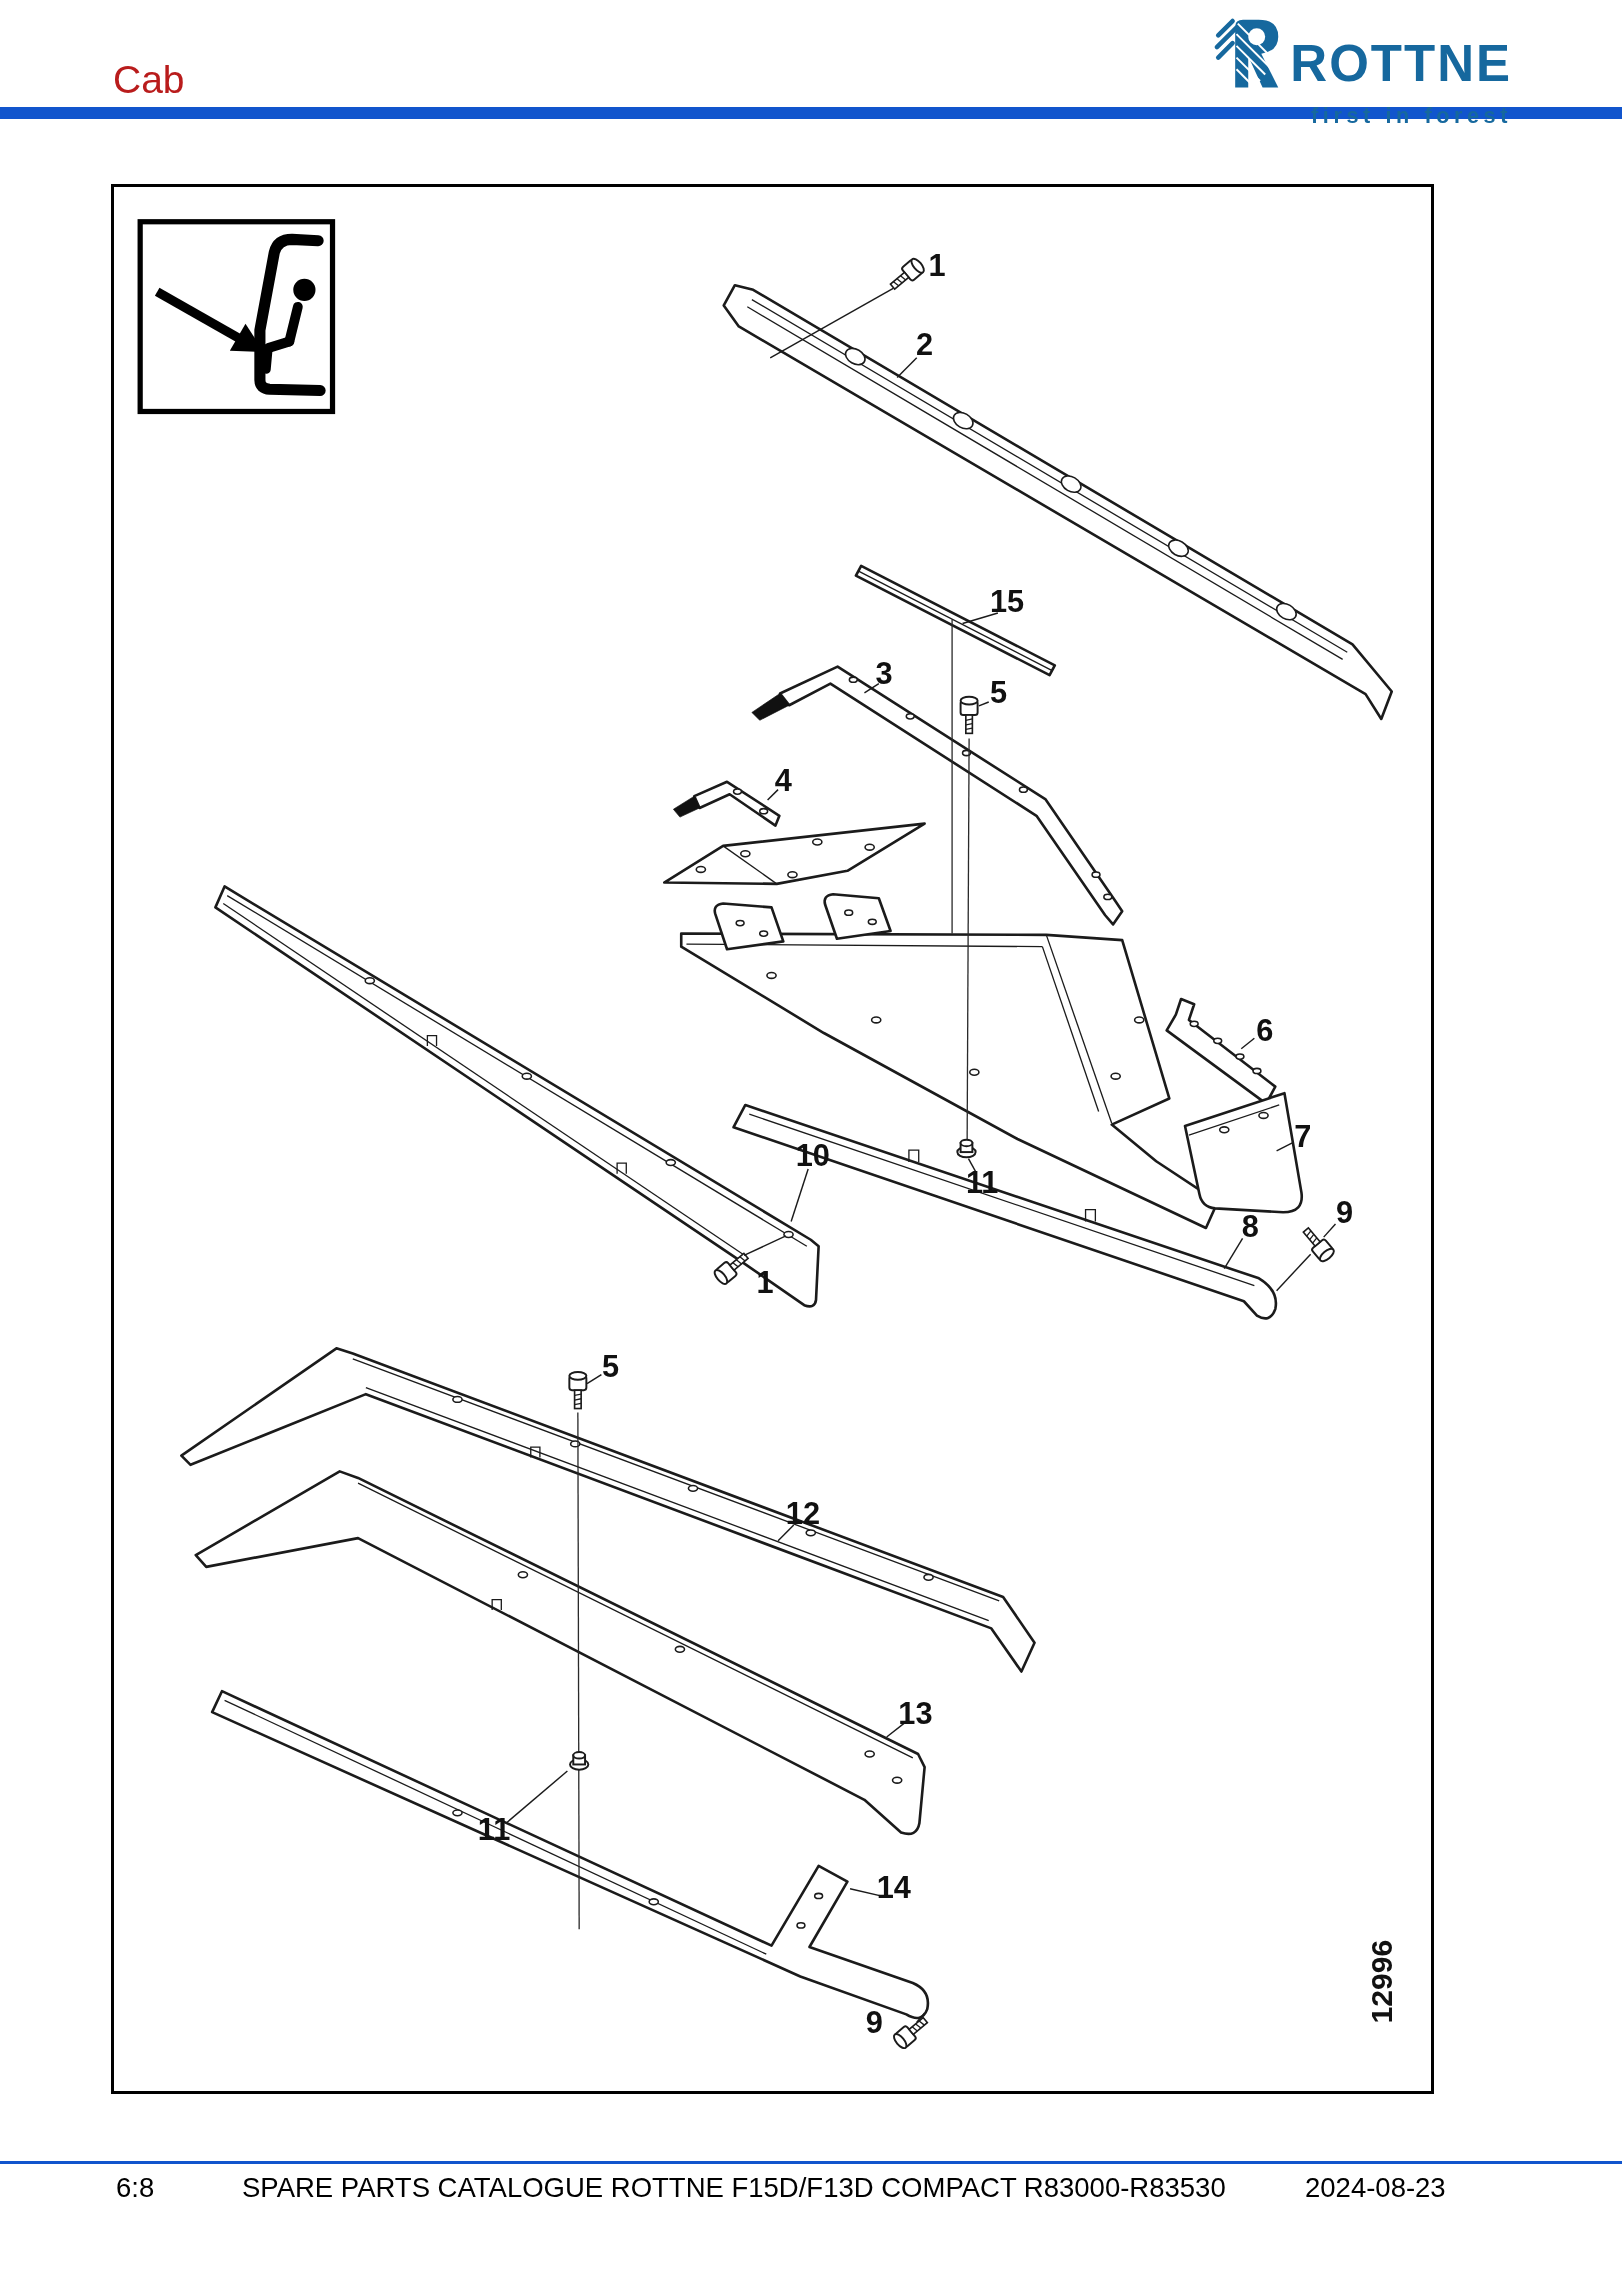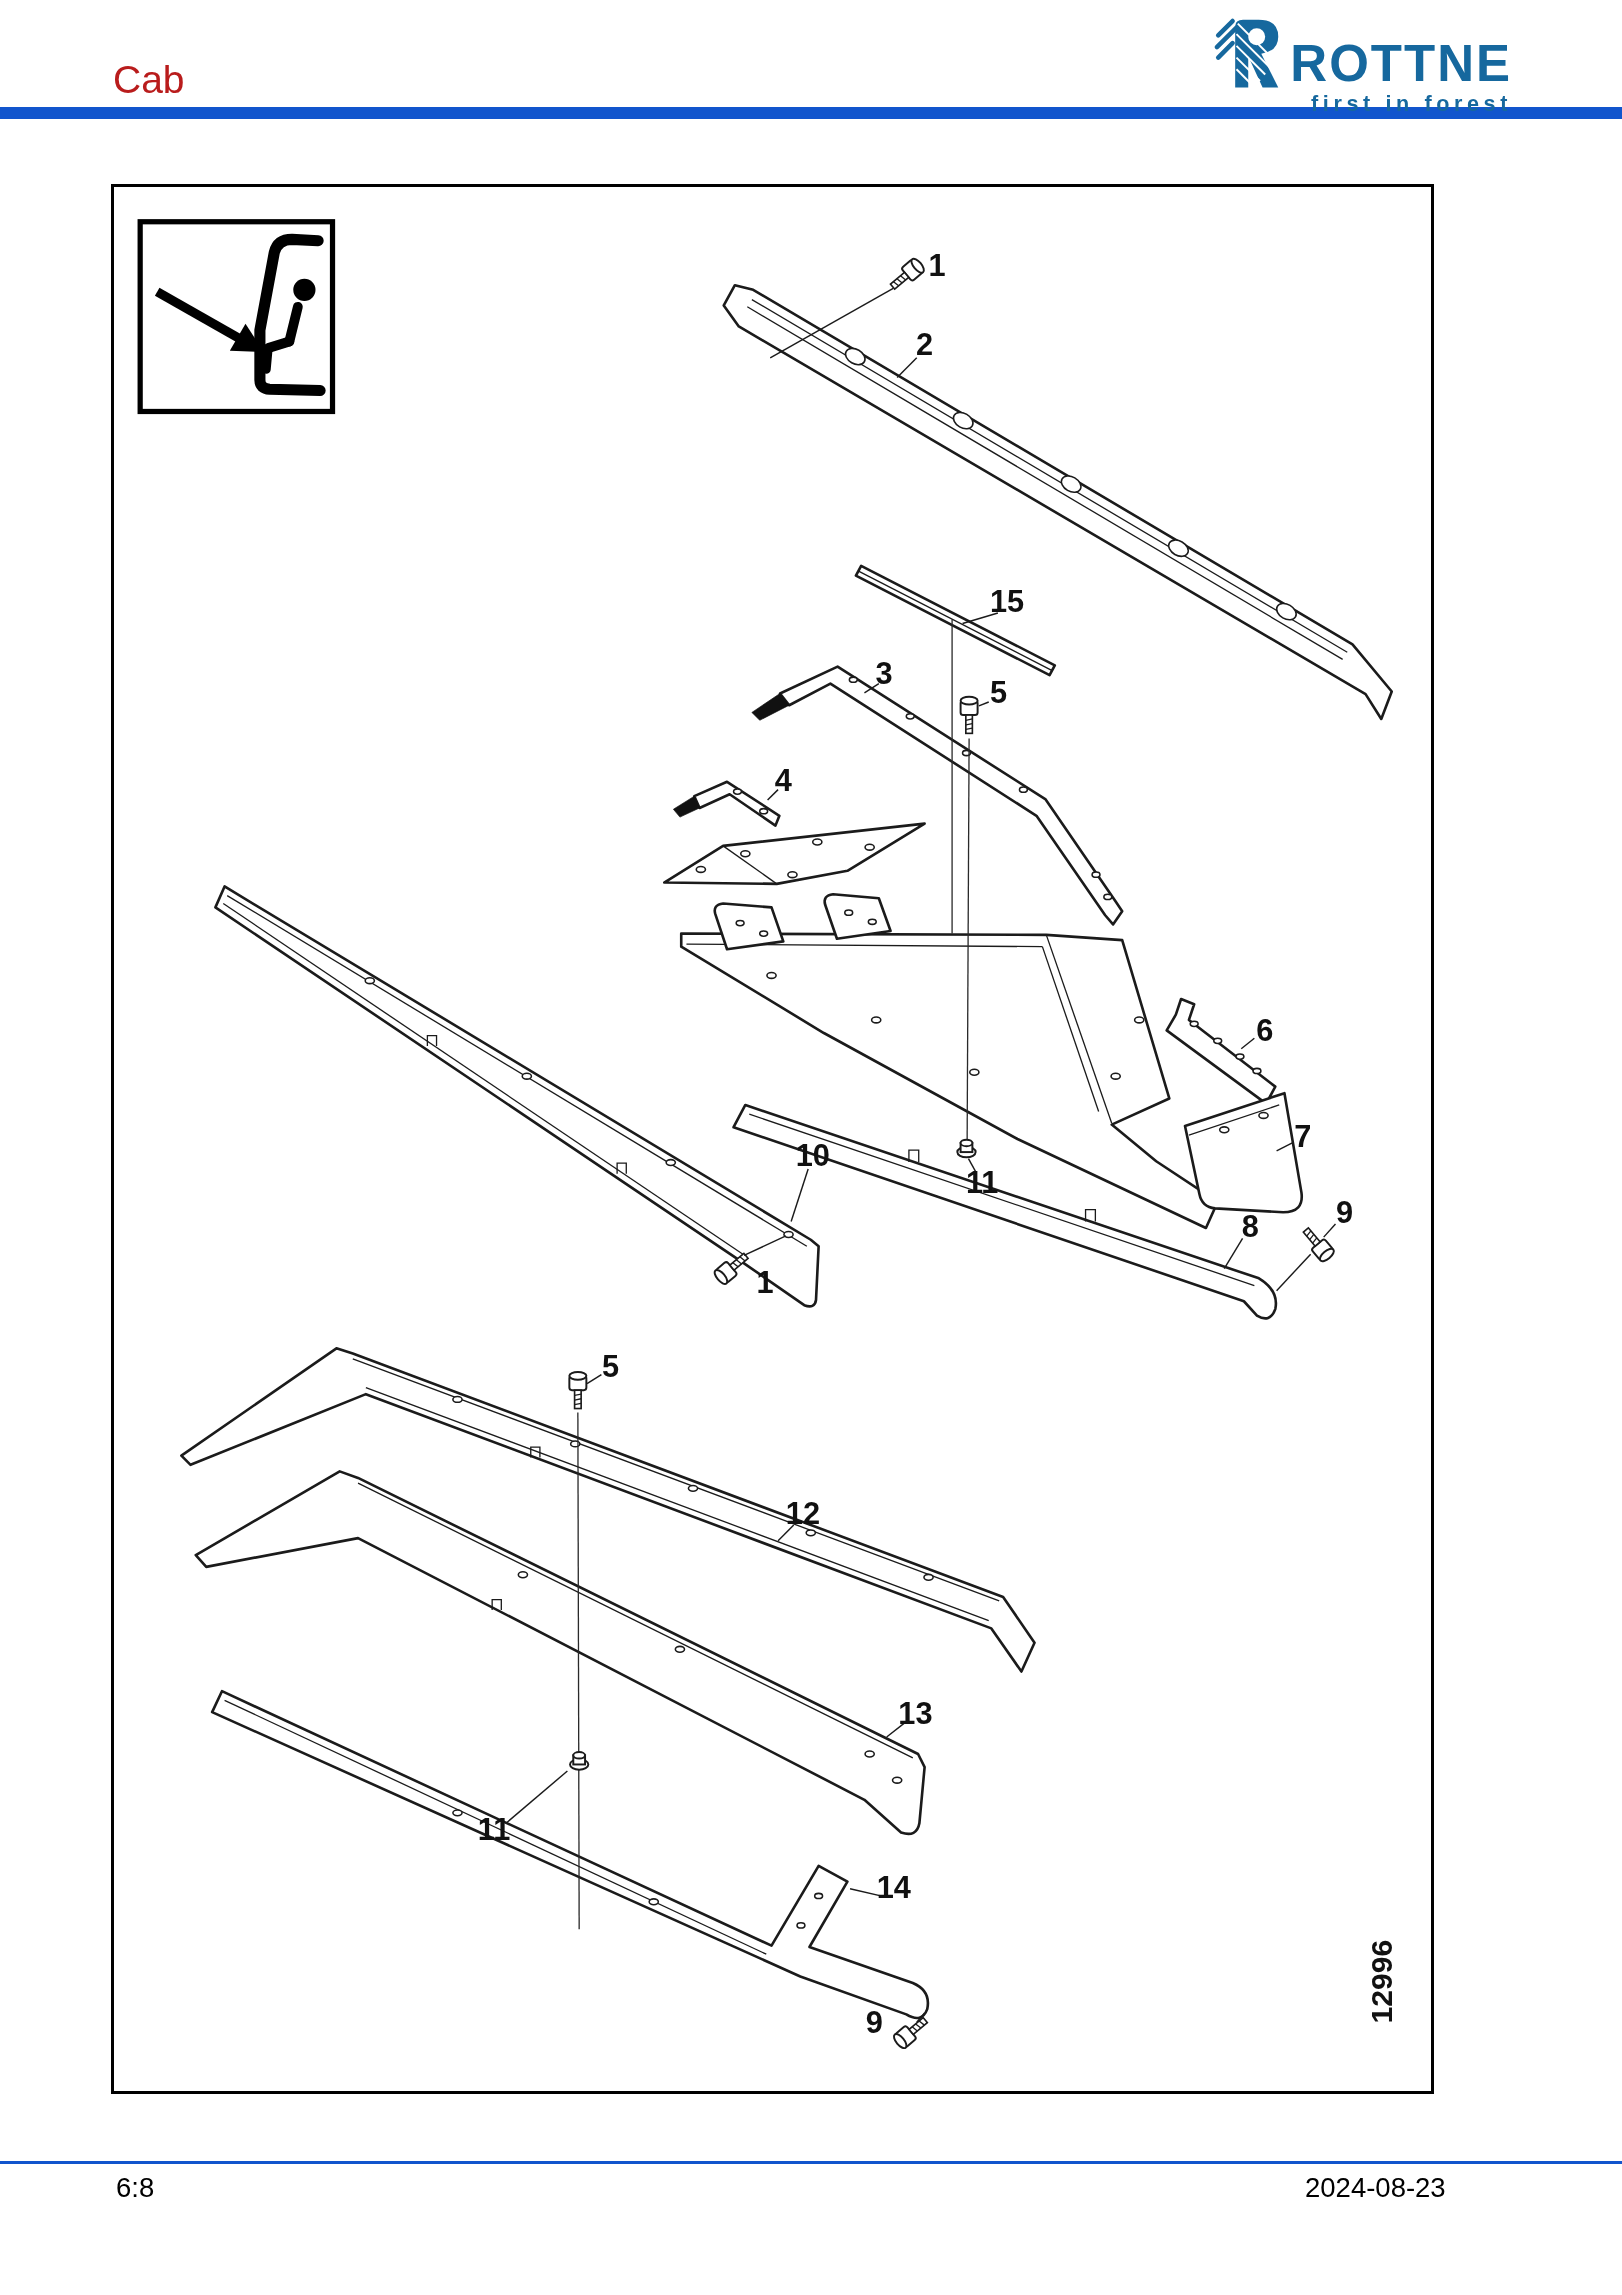--- a/index.html
+++ b/index.html
@@ -15,21 +15,21 @@
     position:absolute;left:0;top:107px;width:1622px;height:12.4px;background:#1155cd;
   }
   .logo{
     position:absolute;right:110px;top:17px;width:340px;height:86px;color:#16689e;
   }
   .logo-row{display:flex;align-items:flex-end;justify-content:flex-end;}
   .logo-brand{
     font-size:51px;font-weight:bold;letter-spacing:2px;color:#16689e;line-height:1;
   }
   .logo-tagline{
-    text-align:right;font-size:21.6px;letter-spacing:4.6px;color:#16689e;margin-top:2px;
+    text-align:right;font-size:21.6px;letter-spacing:4.6px;color:#16689e;margin-top:14px;
     font-weight:bold;
   }
   
   .diagram-box{
     position:absolute;left:111px;top:184px;width:1317px;height:1904px;
     border:3.3px solid #000;background:#fff;
   }
   .diagram-box svg{position:absolute;left:0;top:0;}
   
   .footer-line{
@@ -317,15 +317,16 @@
     <text class="callout" x="1337" y="3108" text-anchor="middle">9</text>
   </g>
 
   <text class="fig-num" x="2128" y="3030" text-anchor="middle" transform="rotate(-90 2128 3030)">12996</text>
 </svg>
 </div>
 
 <div class="footer-line"></div>
 <div class="footer">
   <span class="pageref">6:8</span>
+  <span class="cat">SPARE PARTS CATALOGUE ROTTNE F15D/F13D COMPACT R83000-R83530</span>
   <span class="date">2024-08-23</span>
 </div>
 
 
 </body></html>

